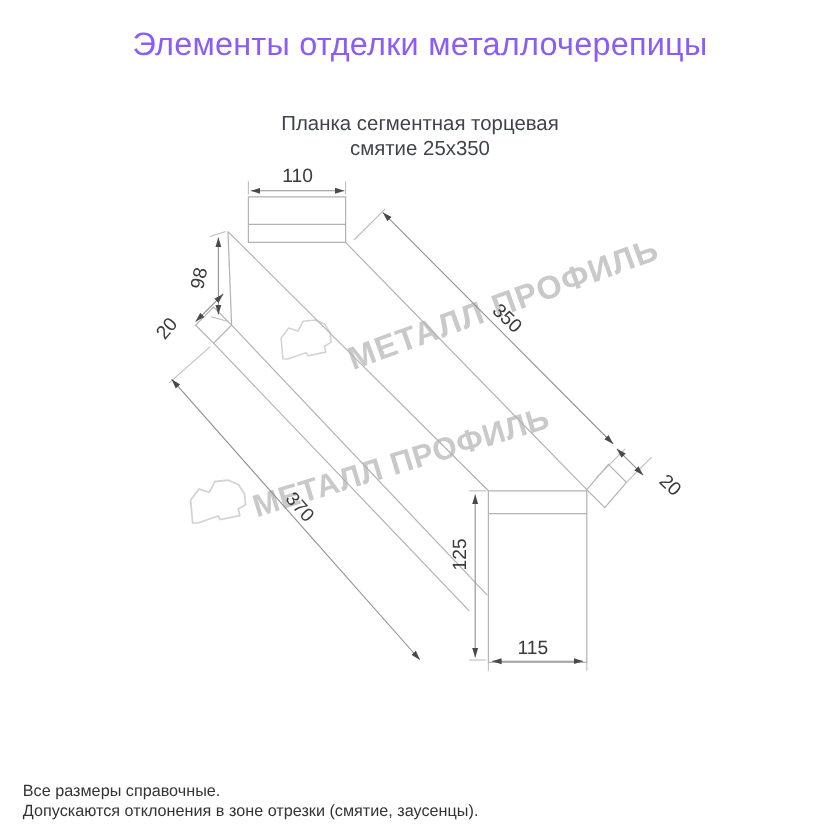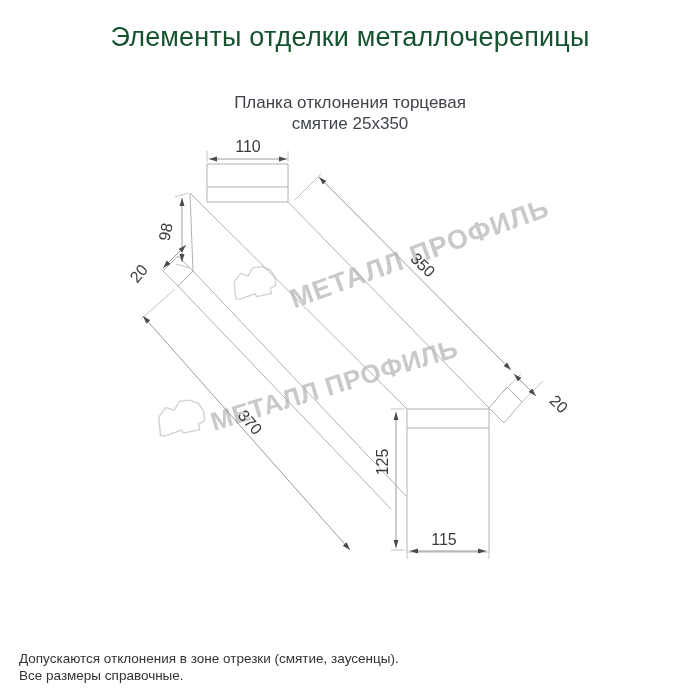--- a/index.html
+++ b/index.html
@@ -13,21 +13,21 @@
     position: relative;
     width: 700px; height: 700px;
     background: #ffffff;
   }
   .title {
     position: absolute;
     left: 0; right: 0; top: 22px;
     text-align: center;
     font-size: 27px;
     letter-spacing: 0.2px;
-    color: #14532d;
+    color: #8b5cf6;
   }
   .subtitle {
     position: absolute;
     left: 0; right: 0; top: 92px;
     text-align: center;
     font-size: 17px;
     line-height: 21px;
     color: #3f444b;
   }
   .wm {
@@ -72,21 +72,21 @@
   }
 </style>
 </head>
 <body>
 
 <div class="canvas">
 
   <div class="title">Элементы отделки металлочерепицы</div>
 
   <div class="subtitle">
-    <div>Планка отклонения торцевая</div>
+    <div>Планка сегментная торцевая</div>
     <div>смятие 25х350</div>
   </div>
 
   <div class="wm wm1">МЕТАЛЛ ПРОФИЛЬ</div>
   <div class="wm wm2">МЕТАЛЛ ПРОФИЛЬ</div>
 
   <svg class="drawing" width="700" height="700" viewBox="0 0 700 700">
     <defs>
       <marker id="arw" markerWidth="9" markerHeight="7" refX="8" refY="3.5" orient="auto-start-reverse" markerUnits="userSpaceOnUse">
         <path d="M0,1 L8,3.5 L0,6 Z" fill="#4a4a4a"></path>
@@ -152,17 +152,17 @@
       <text class="dim-text" transform="translate(143,277) rotate(-50)" text-anchor="middle">20</text>
       <text class="dim-text" transform="translate(419,269) rotate(44)" text-anchor="middle">350</text>
       <text class="dim-text" transform="translate(555,408) rotate(44)" text-anchor="middle">20</text>
       <text class="dim-text" transform="translate(246,426) rotate(48)" text-anchor="middle">370</text>
       <text class="dim-text" transform="translate(388,462) rotate(-90)" text-anchor="middle">125</text>
       <text class="dim-text" transform="translate(444,545)" text-anchor="middle">115</text>
     </g>
   </svg>
 
   <div class="footer">
+    <div>Все размеры справочные.</div>
     <div>Допускаются отклонения в зоне отрезки (смятие, заусенцы).</div>
-    <div>Все размеры справочные.</div>
   </div>
 
 </div>
 
 </body></html>

